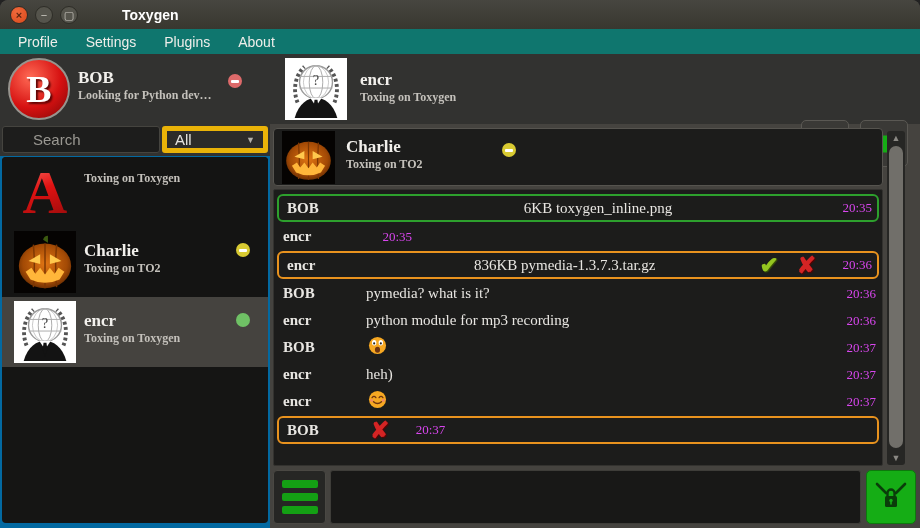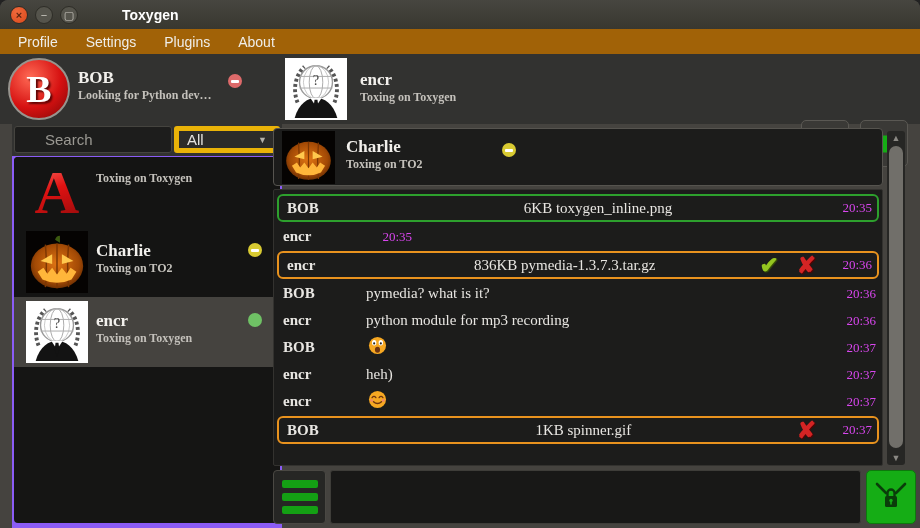--- a/index.html
+++ b/index.html
@@ -14,21 +14,21 @@
     background:linear-gradient(#474640,#38372f); border-radius:8px 8px 0 0;
     display:flex; align-items:center; }
   .winbtns { display:flex; gap:7px; margin-left:10px; }
   .winbtn { width:18px; height:18px; border-radius:50%; background:#55544c;
     border:1px solid #2e2d27; color:#cfccc4; font-size:11px; line-height:16px;
     text-align:center; cursor:default; }
   .winbtn.close { background:radial-gradient(circle at 35% 30%,#f0693c,#d9491b); color:#5d2410; font-weight:bold; }
   .win-title { color:#ffffff; font-weight:bold; font-size:14px; margin-left:44px; }
   
   .menubar { position:absolute; left:0; top:29px; right:0; height:25px;
-    background:#a16207; display:flex; align-items:center; padding-left:4px; }
+    background:#0f766e; display:flex; align-items:center; padding-left:4px; }
   .menu-item { color:#efeeea; font-size:14px; padding:2px 14px; cursor:default; }
   
   .header { position:absolute; left:0; top:54px; right:0; height:70px; background:#323230; }
   .self-profile { position:absolute; left:0; top:0; width:268px; height:70px; }
   .bob-avatar { position:absolute; left:8px; top:4px; width:62px; height:62px; border-radius:50%;
     background:radial-gradient(circle at 35% 30%, #ff6a55, #d61111 55%, #7d0707);
     border:2px solid #97948e; display:flex; align-items:center; justify-content:center; }
   .bob-avatar span { font-family:"Liberation Serif","DejaVu Serif",serif; font-weight:bold;
     font-size:38px; color:#fff; text-shadow:2px 2px 2px #5e0404; }
   .id-name { font-family:"Liberation Serif","DejaVu Serif",serif; font-weight:bold;
@@ -48,21 +48,21 @@
   .st-busy-ring .inner { width:10px; height:10px; border-radius:50%; background:#e06060; position:relative; }
   .st-busy-ring .inner::after { content:""; position:absolute; left:2px; top:4px; width:6px; height:2px; background:#fff; }
   .hdr-busy { position:absolute; right:26px; top:20px; }
   
   .kbd-icon { position:absolute; left:740px; top:78px; width:46px; height:32px; }
   .callbtn { position:absolute; top:66px; width:48px; height:47px; background:#3a3936;
     border:1px solid #5a5853; border-radius:5px; display:flex; align-items:center; justify-content:center; }
   .callbtn.audio { left:801px; }
   .callbtn.video { left:860px; }
   
-  .left-panel { position:absolute; left:12px; top:124px; width:270px; bottom:0; background:#8b5cf6; }
+  .left-panel { position:absolute; left:0; top:124px; width:270px; bottom:0; background:#0369a1; }
   .search-row { position:absolute; left:0; top:0; width:270px; height:32px; background:#323230; }
   .search-input { position:absolute; left:2px; top:2px; width:158px; height:27px;
     background:#1d1d1c; border:1px solid #45443f; border-radius:3px; color:#ddd;
     font-size:15px; padding:0 6px 0 30px; outline:none; }
   .search-input::placeholder { color:#9a9892; }
   .search-glyph { position:absolute; left:7px; top:6px; }
   .filter-dd { position:absolute; left:162px; top:2px; width:106px; height:27px;
     background:#2c2b29; border:5px solid #eab308; border-radius:3px; color:#e4e2de;
     font-size:15px; display:flex; align-items:center; padding:0 8px; }
   .filter-dd .arrow { margin-left:auto; color:#b3b1ab; font-size:9px; }
@@ -363,21 +363,20 @@
           <path d="M11.7 8 Q13.7 5.4 15.7 8" stroke="#6e3410" stroke-width="1.4" fill="none" stroke-linecap="round"></path>
           <path d="M5.8 12.3 Q10 16.2 14.2 12.3" stroke="#6e3410" stroke-width="1.5" fill="none" stroke-linecap="round"></path>
           <circle cx="3.9" cy="11" r="1.4" fill="#f27d7d" opacity="0.8"></circle>
           <circle cx="16.1" cy="11" r="1.4" fill="#f27d7d" opacity="0.8"></circle>
         </svg>
       </span>
       <span class="time">20:37</span>
     </div>
     <div class="msg file pending">
       <span class="sender">BOB</span>
-      <span class="text">1KB spinner.gif</span>
       <span class="actions">
         <span class="act-decline">✘</span>
       </span>
       <span class="time">20:37</span>
     </div>
   </div>
 
   <div class="scrollbar">
     <div class="sb-arrow sb-up">▲</div>
     <div class="sb-thumb"></div>

